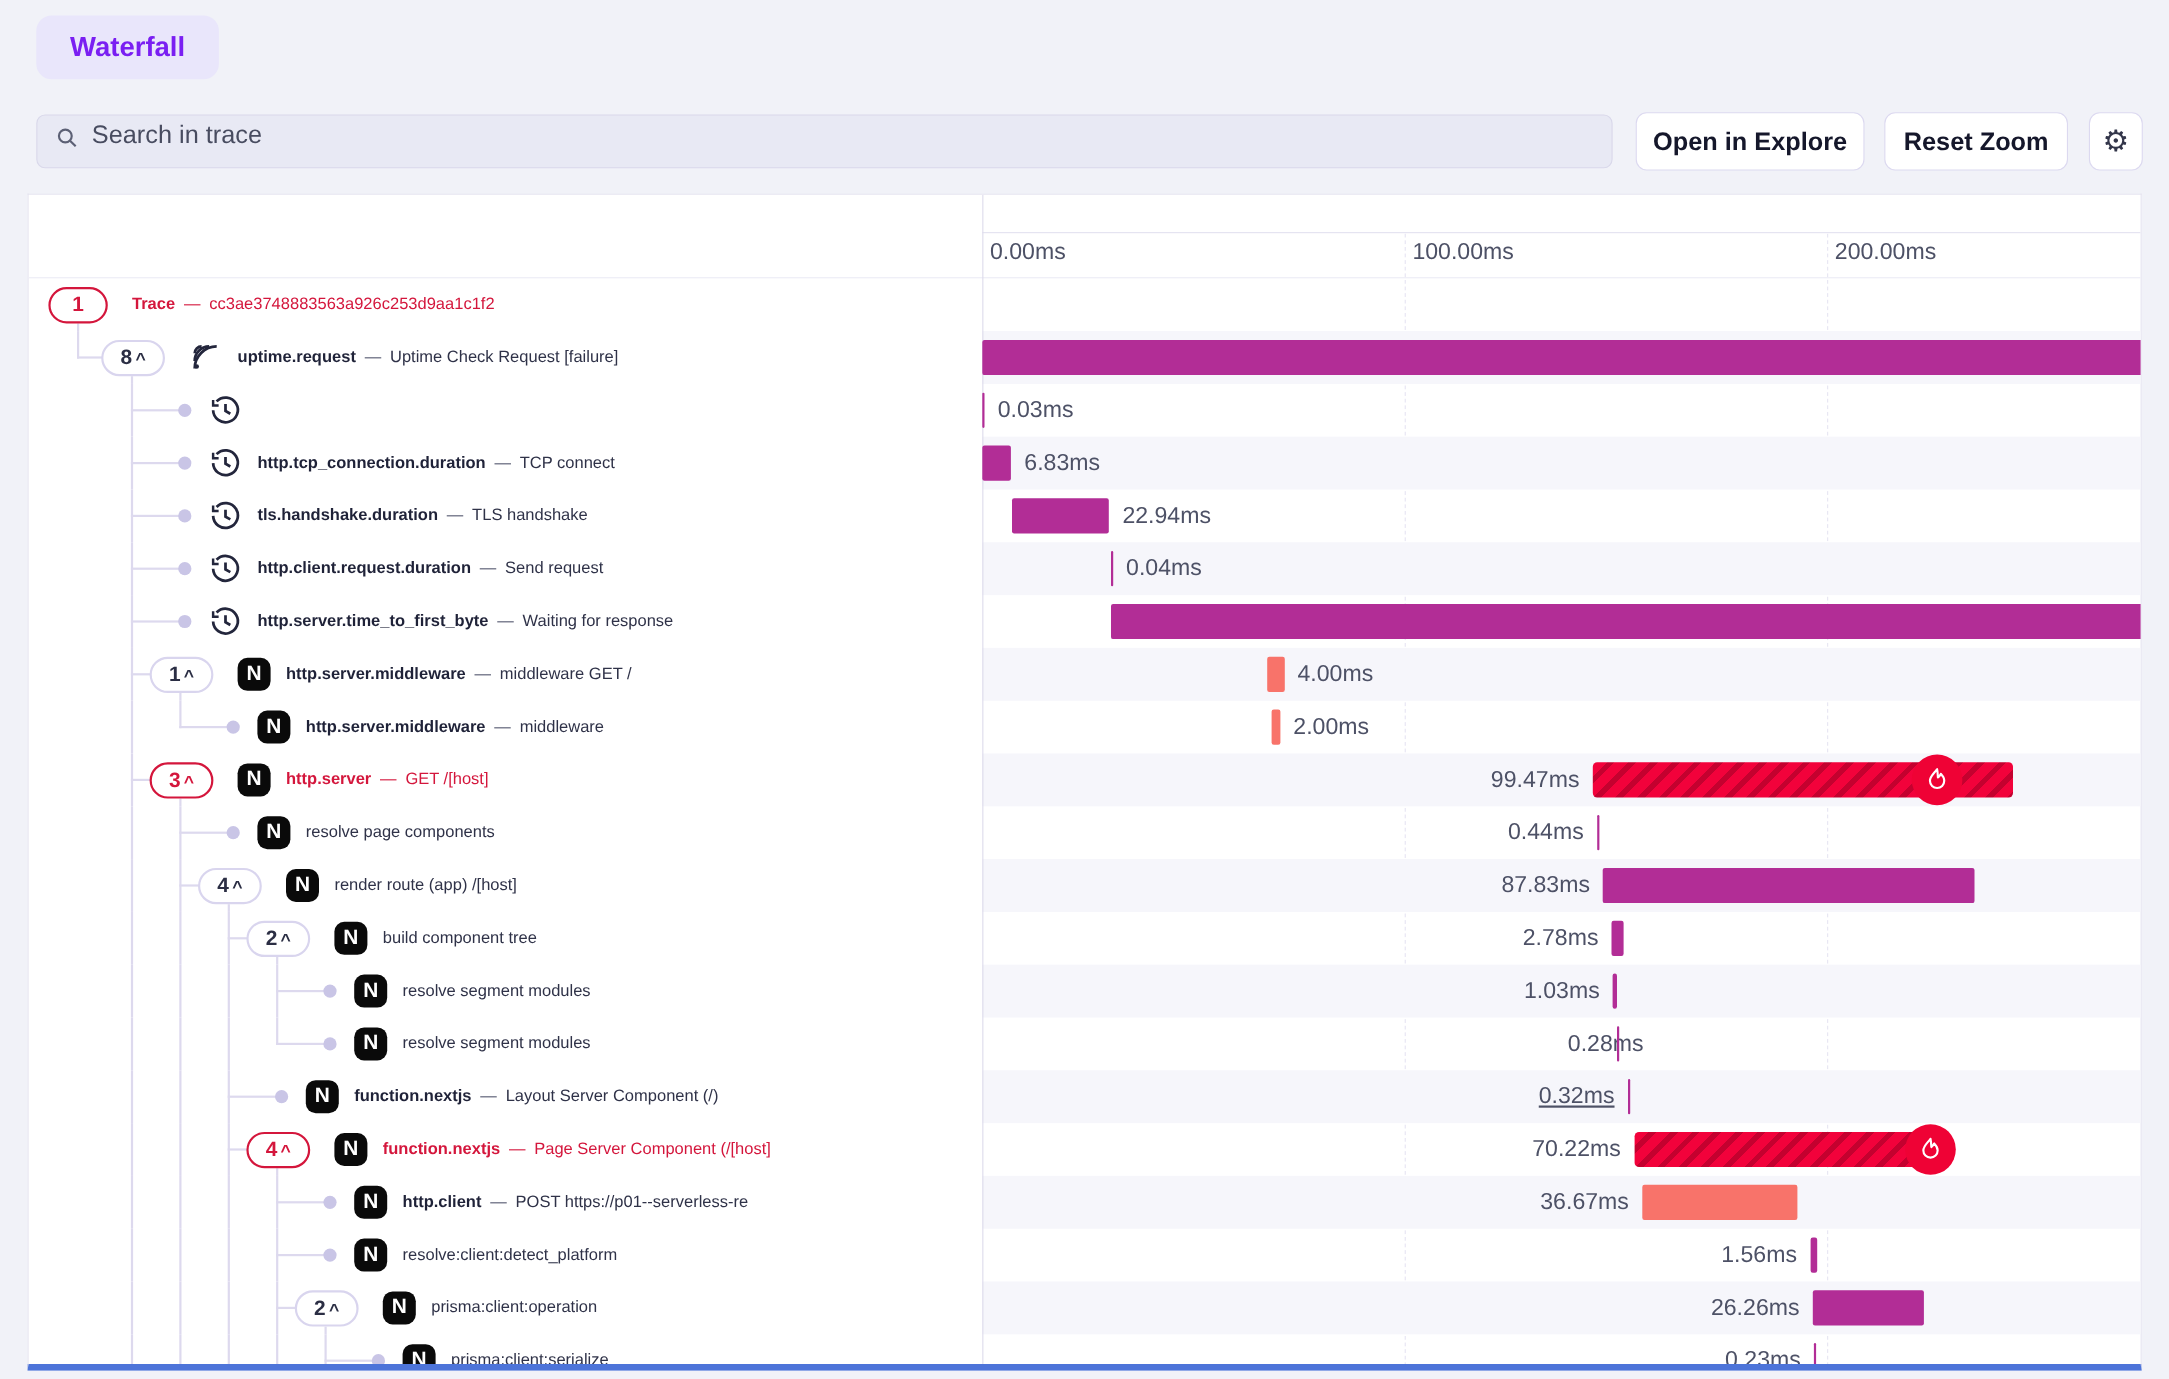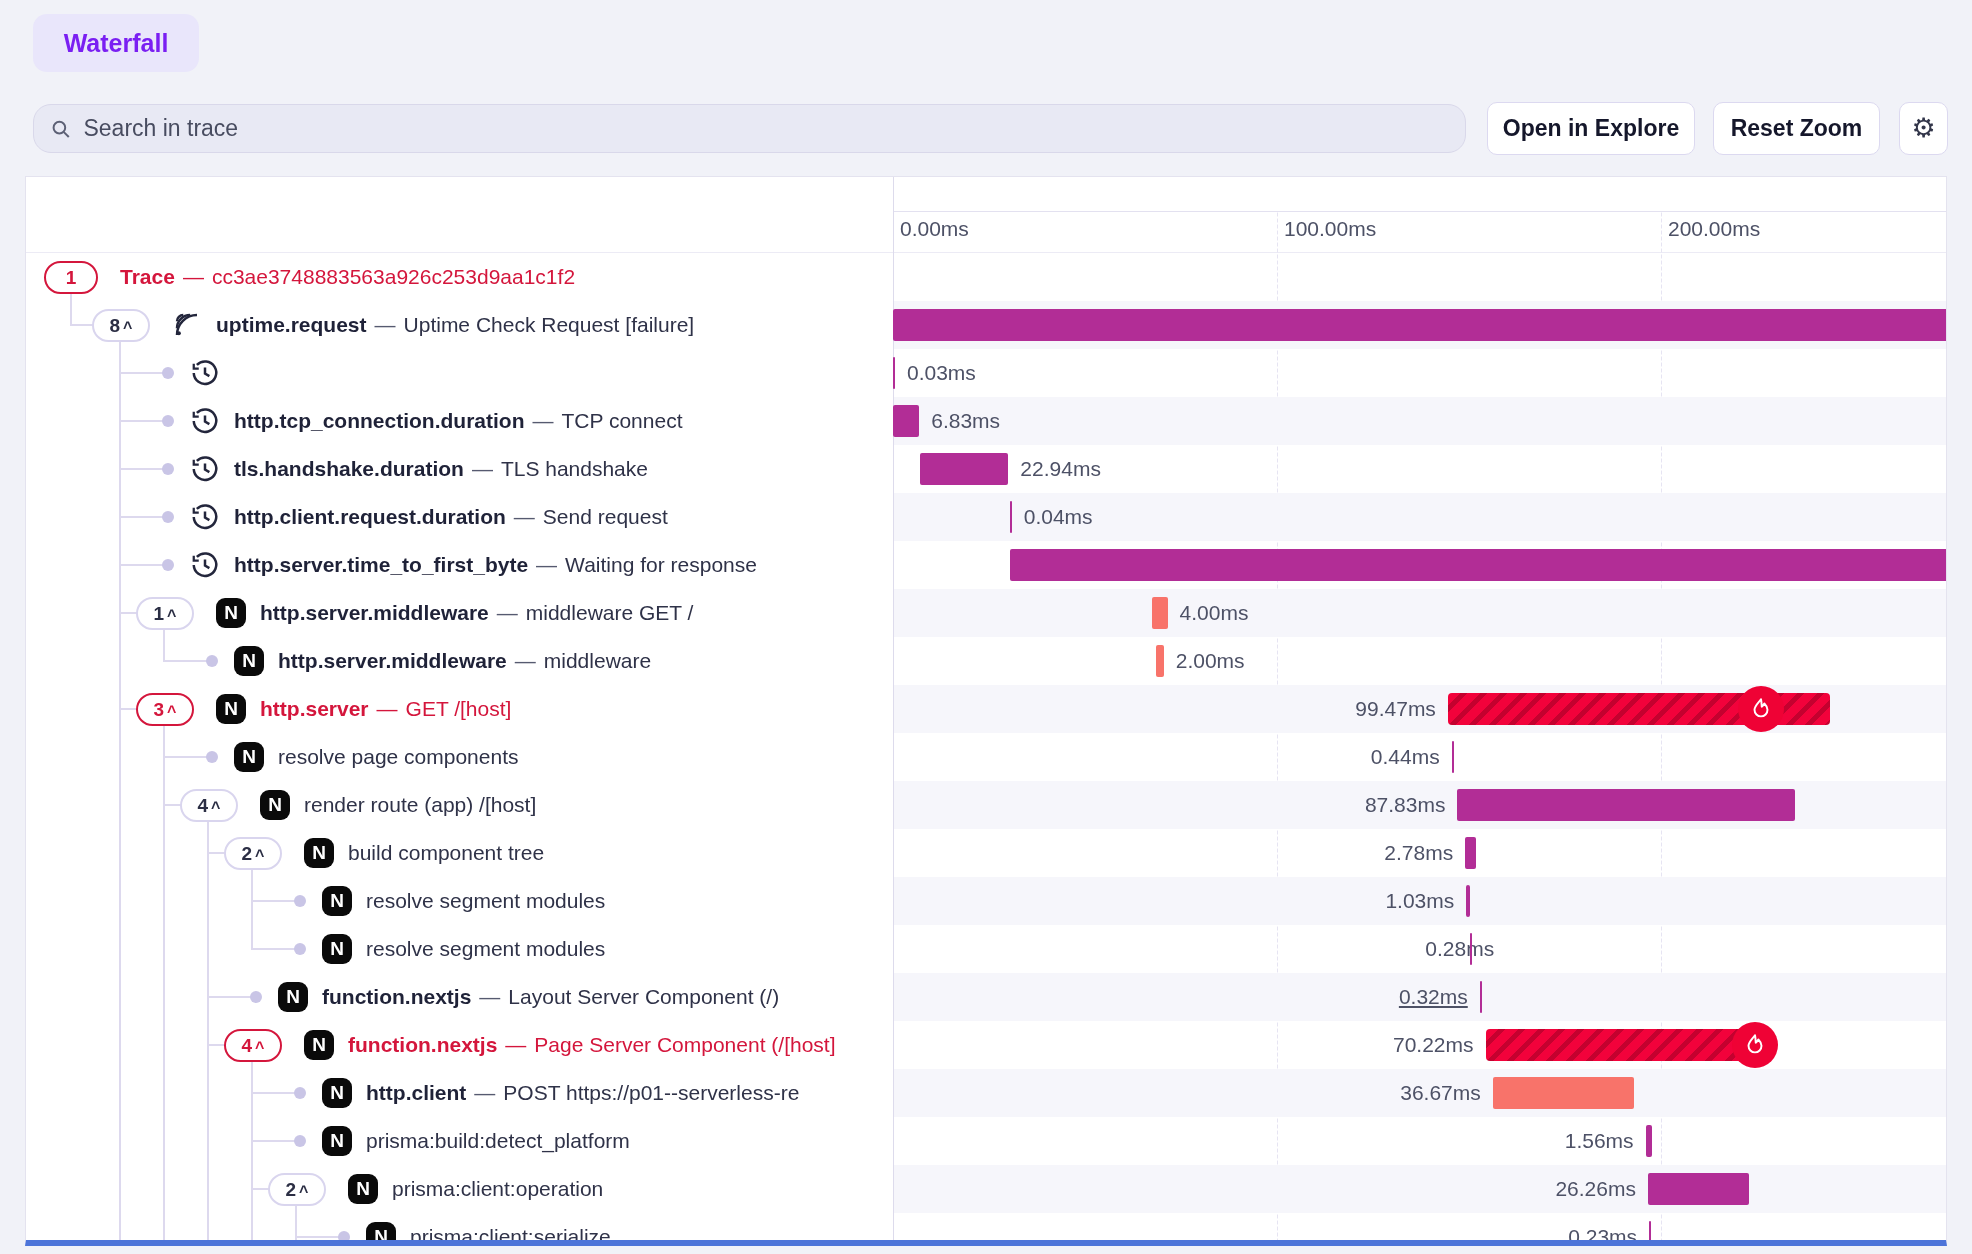--- a/index.html
+++ b/index.html
@@ -4,22 +4,22 @@
 <style>
   * { margin:0; padding:0; box-sizing:border-box; }
   html,body { width:1972px; height:1254px; overflow:hidden; background:#f1f2f8;
               font-family:"Liberation Sans", sans-serif; }
 
   
   .tab { position:absolute; left:33px; top:14px; width:166px; height:58px;
          background:#e9e6fb; border-radius:14px; display:flex; align-items:center;
          justify-content:center; font-size:25px; font-weight:600; color:#7a1ff2; cursor:pointer; }
   .searchbar { position:absolute; left:33px; top:104px; width:1433px; height:49px;
-         background:#e8e9f4; border:1px solid #d9d8ea; border-radius:18px;
-         display:flex; align-items:center; padding:16px 16px; }
+         background:#e8e9f4; border:1px solid #d9d8ea; border-radius:8px;
+         display:flex; align-items:flex-end; padding:16px 16px; }
   .searchbar input { border:none; background:transparent; outline:none; font-size:23px;
          color:#3f4356; margin-left:12px; width:100%; font-family:inherit; }
   .searchbar input::placeholder { color:#484c60; opacity:1; }
   .btn { position:absolute; top:102px; height:53px; background:#fff; border:1.5px solid #dcd9f0;
          border-radius:10px; font-size:23px; font-weight:700; color:#15172b;
          display:flex; align-items:center; justify-content:center; cursor:pointer; }
   #btn-explore { left:1487px; width:208px; }
   #btn-reset   { left:1713px; width:167px; }
   #btn-gear    { left:1899px; width:49px; font-size:27px; font-weight:400; color:#33364a; }
 
@@ -48,21 +48,21 @@
           display:flex; align-items:center; justify-content:center; gap:3px;
           z-index:3; cursor:pointer; }
   .pill.red { border-color:#d4163c; color:#d4163c; }
   .pill .chev { font-size:16px; font-weight:700; transform:translateY(2px); }
 
   .icon-box { position:absolute; top:9px; width:30px; height:30px; z-index:2; }
   .nextjs { background:#0a0a0a; border-radius:9px; color:#fff; font-size:19px; font-weight:700;
             display:flex; align-items:center; justify-content:center; }
   .left-cell { position:absolute; left:0; top:0; width:866px; height:48px;
                overflow:hidden; white-space:nowrap; z-index:2; cursor:pointer; }
-  .txt { position:absolute; top:0; line-height:48px; font-size:21px; color:#2f3248; }
+  .txt { position:absolute; top:0; line-height:48px; font-size:15px; color:#2f3248; }
   .txt b { font-weight:700; color:#1f2238; }
   .txt .dash { color:#565a70; font-weight:400; padding:0 8px; }
   .txt.red, .txt.red b, .txt.red .dash { color:#d4163c; }
 
   
   .bar { position:absolute; top:8px; height:32px; border-radius:2px; z-index:1; cursor:pointer; }
   .bar.magenta { background:#b22d96; }
   .bar.salmon  { background:#f8736a; }
   .bar.hatched { background:repeating-linear-gradient(135deg,#f2023b 0 9px,#c4012f 9px 14px);
                  border-radius:4px; }
@@ -388,21 +388,21 @@
       </div>
       <div class="row" style="top: 864px;">
         <div class="vline" style="left: 93px; top: 0px; height: 48px;"></div>
         <div class="vline" style="left: 137px; top: 0px; height: 48px;"></div>
         <div class="vline" style="left: 181px; top: 0px; height: 48px;"></div>
         <div class="vline" style="left: 225px; top: 0px; height: 48px;"></div>
         <div class="hline" style="left: 225px; width: 45px;"></div>
         <div class="left-cell">
           <div class="bullet" style="left: 268px;"></div>
           <div class="icon-box nextjs" style="left: 296px;">N</div>
-          <div class="txt" style="left: 340px;"><span>prisma:build:detect_platform</span></div>
+          <div class="txt" style="left: 340px;"><span>resolve:client:detect_platform</span></div>
         </div>
         <div class="bar magenta" style="left: 1619.64px; width: 5.9904px;"></div>
         <div class="bar-label" style="left: 1607.64px; transform: translateX(-100%);">1.56ms</div>
       </div>
       <div class="row" style="top: 912px;">
         <div class="row-stripe"></div>
         <div class="vline" style="left: 93px; top: 0px; height: 48px;"></div>
         <div class="vline" style="left: 137px; top: 0px; height: 48px;"></div>
         <div class="vline" style="left: 181px; top: 0px; height: 48px;"></div>
         <div class="vline" style="left: 225px; top: 0px; height: 48px;"></div>

